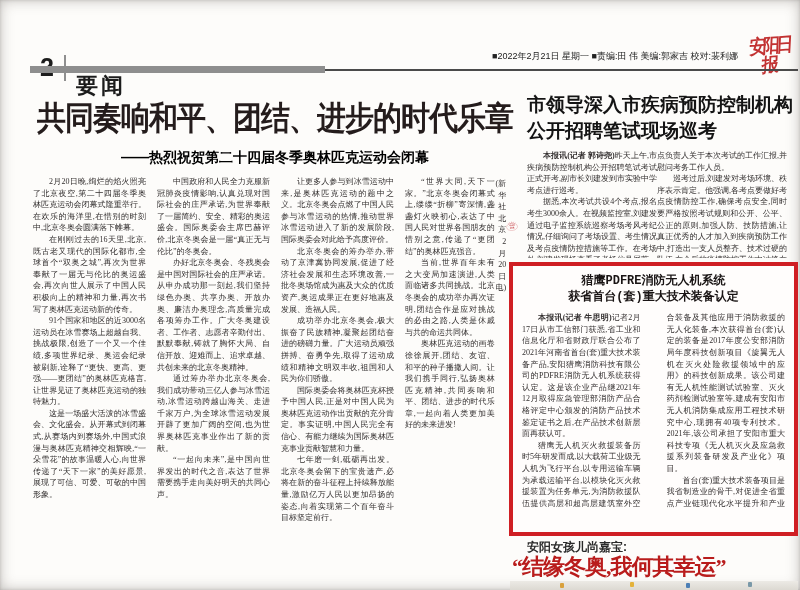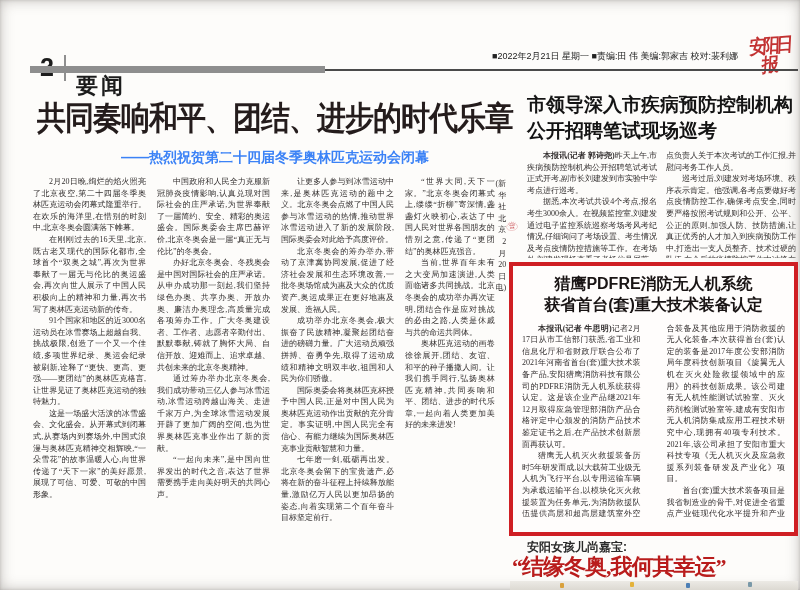--- a/index.html
+++ b/index.html
@@ -19,41 +19,41 @@
   .rule-right{ position:absolute; left:325px; top:69px; width:473px; height:2px; background:#4a4a4a; }
   .dateline{ position:absolute; right:62px; top:50px; font-size:9px; color:#222; white-space:nowrap; }
   .masthead{ position:absolute; right:2px; top:36px; width:58px; text-align:center;
     color:#c23232; font-family:"Liberation Serif", serif; font-weight:bold; font-size:19px;
     letter-spacing:-4px; transform:rotate(-5deg) skewX(-8deg) scaleX(.9); line-height:1; }
   
   .ed-title{ position:absolute; left:30px; top:99px; width:490px; text-align:center;
     font-size:29px; font-weight:900; color:#241c1c; letter-spacing:-1px; transform:scaleY(1.12);
     white-space:nowrap; }
   .ed-subtitle{ position:absolute; left:30px; top:149px; width:490px; text-align:center;
-    font-size:14px; font-weight:bold; color:#3b82f6; }
+    font-size:14px; font-weight:bold; color:#000000; }
   .ed-cols{ position:absolute; left:33px; top:176px; width:487px; height:410px; display:flex; gap:11px; }
   .ed-col{ width:113px; overflow:hidden; }
   .news-text p, .news-text div.credit{ font-size:8px; line-height:11.6px; color:#332f2f;
     text-align:justify; text-indent:2em; font-family:"Liberation Serif", serif; }
   .news-text p.cont{ text-indent:0; }
   .ed-col4{ display:flex; flex-direction:row; }
   .credit{ text-align:right !important; text-indent:0 !important; margin-top:2px; }
   .seal{ margin:14px auto 0 auto; transform:rotate(-6deg); }
   
   .insp-title{ position:absolute; left:527px; top:92px; width:270px;
     font-family:"Liberation Serif", serif; font-weight:900; font-size:19px; line-height:1.35;
     color:#141414; letter-spacing:0; }
-  .insp-body{ position:absolute; left:527px; top:150px; width:270px; height:108px; display:flex; gap:9px; }
+  .insp-body{ position:absolute; left:527px; top:150px; width:270px; height:108px; display:flex; }
   .col-half{ width:130px; overflow:hidden; }
   .byline{ font-weight:bold; }
   
   .falcon-box{ position:absolute; left:509px; top:262px; width:289px; height:274px;
     border:4px solid #cf1f24; background:#fffdfc; padding:8px 9px 6px 9px; }
-  .falcon-title{ text-align:center; font-family:Liberation Sans, sans-serif; font-weight:900;
-    font-size:16px; line-height:1.3; color:#191414; }
+  .falcon-title{ text-align:center; font-family:Liberation Mono, monospace; font-weight:900;
+    font-size:12px; line-height:1.3; color:#191414; }
   .falcon-body{ display:flex; gap:26px; margin-top:7px; height:198px; }
   .falcon-col{ width:127px; overflow:hidden; }
   
   .girl-kicker{ position:absolute; left:527px; top:539px; font-size:12px; font-weight:bold; color:#2a2a2a; }
   .girl-title{ position:absolute; left:512px; top:552px; width:286px;
     font-family:"Liberation Serif", serif; font-weight:900; font-size:22px; color:#b91c1c;
     letter-spacing:-1px; white-space:nowrap; }
   .photo-strip{ position:absolute; left:510px; top:581px; width:288px; height:9px;
     background:linear-gradient(#eceae5,#dcd9d2); overflow:hidden; }
   .speck{ position:absolute; width:4px; height:5px; border-radius:1px; }

